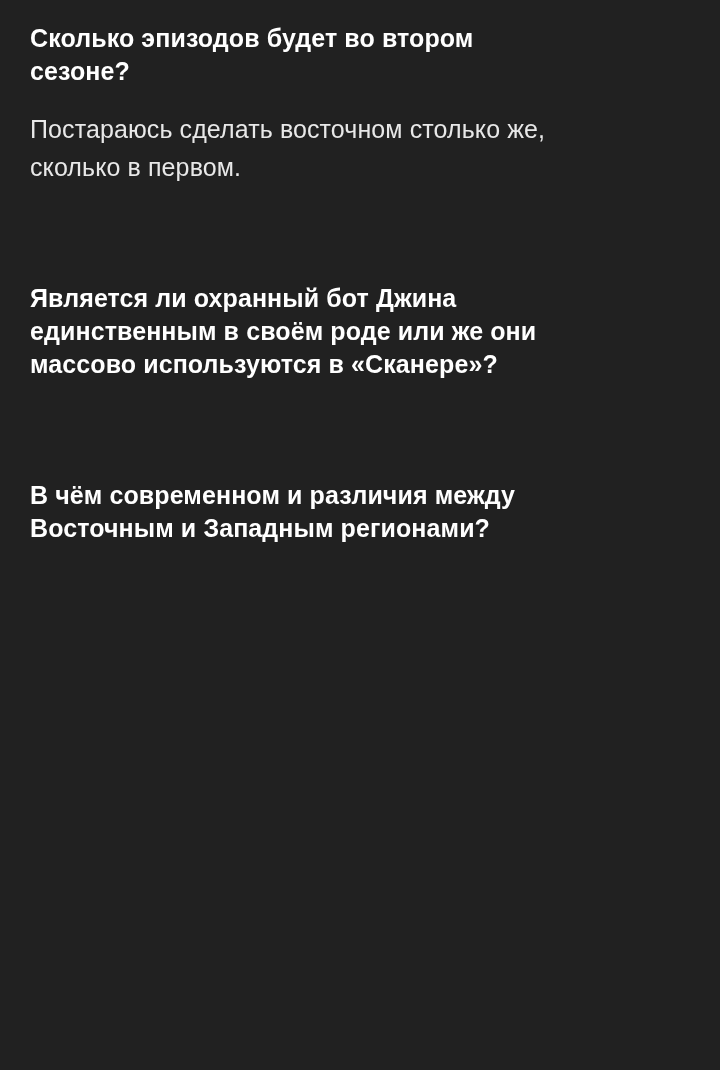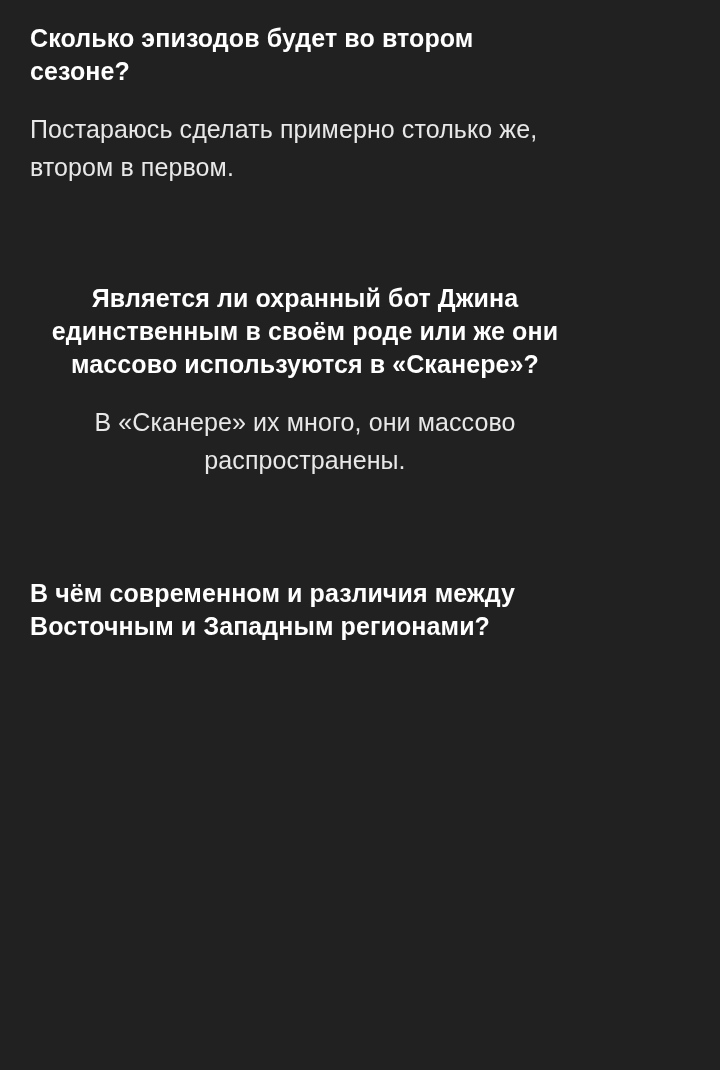--- a/index.html
+++ b/index.html
@@ -39,34 +39,33 @@
   .answer {
     font-size: 25px;
     line-height: 1.52;
     font-weight: normal;
     color: #e8e8e8;
     letter-spacing: 0.1px;
     margin: 0;
     max-width: 660px;
   }
   .block-gap-1 { margin-bottom: 96px; }
-  .block-gap-2 { margin-bottom: 98px; text-align: center; }
+  .block-gap-2 { margin-bottom: 98px; }
 </style>
 </head>
 <body>
 
 <div class="page">
 
   <section class="qa-block block-gap-1">
     <h2 class="question">Сколько эпизодов будет во втором сезоне?</h2>
-    <p class="answer">Постараюсь сделать примерно столько же, втором в первом.</p>
+    <p class="answer">Постараюсь сделать восточном столько же, сколько в первом.</p>
   </section>
 
   <section class="qa-block block-gap-2">
     <h2 class="question">Является ли охранный бот Джина единственным в своём роде или же они массово используются в «Сканере»?</h2>
-    <p class="answer">В «Сканере» их много, они массово распространены.</p>
   </section>
 
   <section class="qa-block">
     <h2 class="question">В чём современном и различия между Восточным и Западным регионами?</h2>
   </section>
 
 </div>
 
 </body></html>

